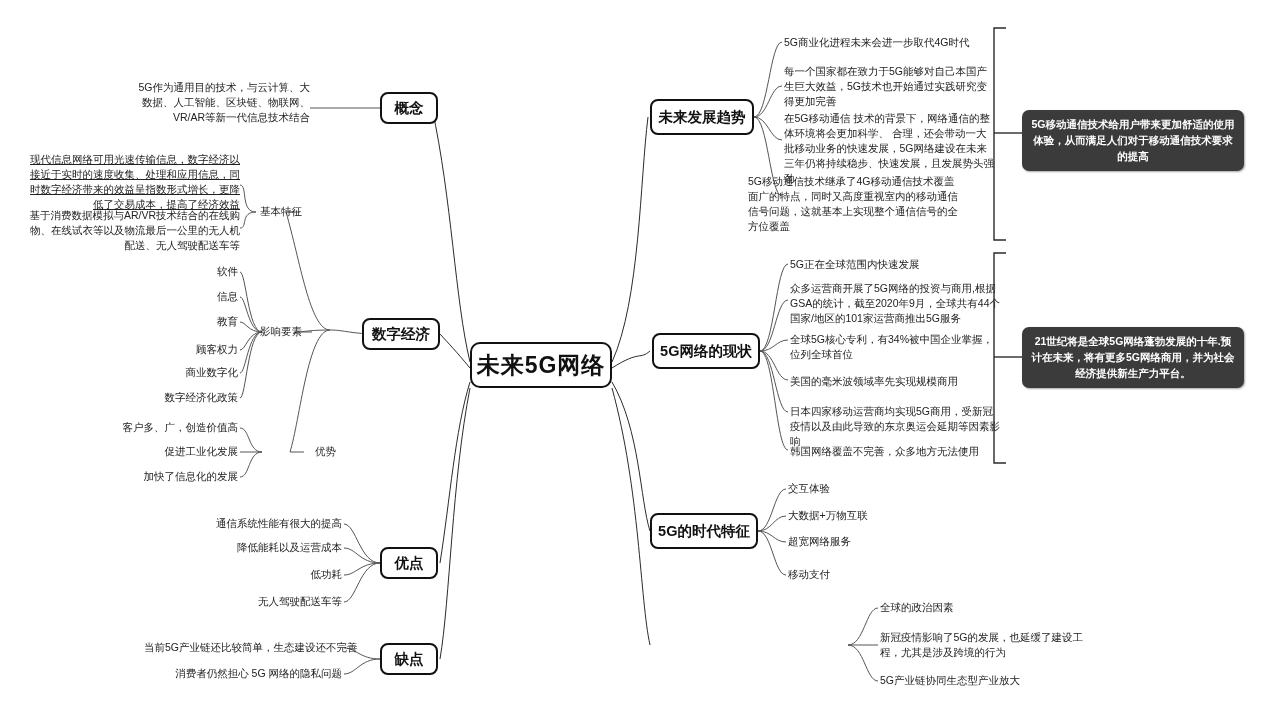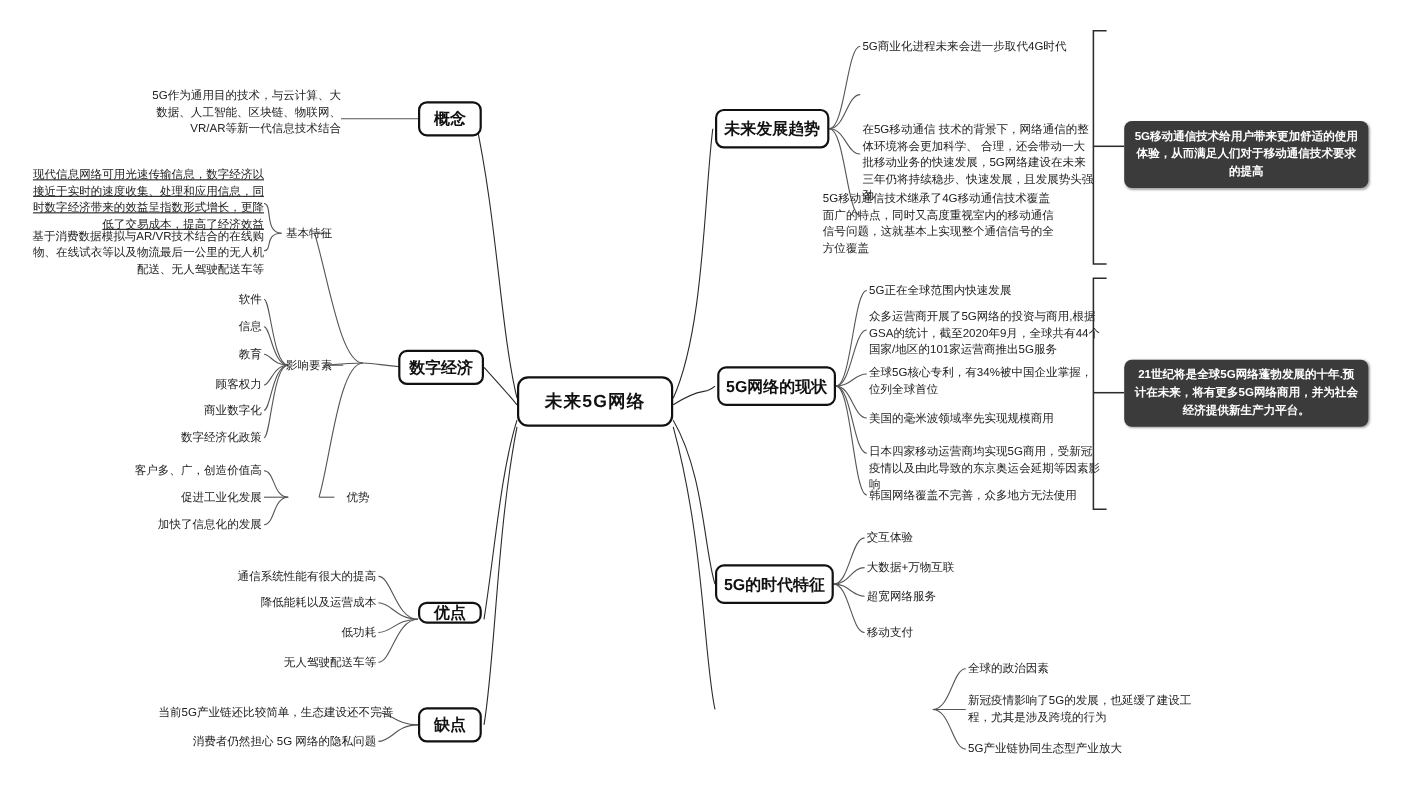--- a/index.html
+++ b/index.html
@@ -15,21 +15,21 @@
   svg#wires .brk{stroke:#2b2b2b;stroke-width:1.4;}
 
   .node{
     position:absolute;box-sizing:border-box;
     background:#fff;border:2px solid #111;border-radius:8px;
     display:flex;align-items:center;justify-content:center;
     font-weight:bold;color:#111;white-space:nowrap;
   }
   .root{
     border-width:2.5px;border-radius:10px;
-    font-size:16px;letter-spacing:1px;
+    font-size:23px;letter-spacing:1px;
   }
   .lvl1{font-size:14.5px;}
   .leaf{
     position:absolute;box-sizing:border-box;
     font-size:10.5px;line-height:1.42;color:#222;
   }
   .leaf.r{text-align:right;}
   .leaf.l{text-align:left;}
   .sub{
     position:absolute;font-size:10.5px;color:#222;white-space:nowrap;
@@ -143,38 +143,39 @@
   <div class="sub r" style="left:150px;top:315px;width:88px;">教育</div>
   <div class="sub r" style="left:150px;top:343px;width:88px;">顾客权力</div>
   <div class="sub r" style="left:150px;top:366px;width:88px;">商业数字化</div>
   <div class="sub r" style="left:138px;top:391px;width:100px;">数字经济化政策</div>
 
   <div class="sub r" style="left:304px;top:445px;width:32px;">优势</div>
   <div class="sub r" style="left:104px;top:421px;width:134px;">客户多、广，创造价值高</div>
   <div class="sub r" style="left:104px;top:445px;width:134px;">促进工业化发展</div>
   <div class="sub r" style="left:104px;top:470px;width:134px;">加快了信息化的发展</div>
 
-  <div class="node lvl1" style="left:380px;top:547px;width:58px;height:20px;">
+  <div class="node lvl1" style="left:380px;top:547px;width:58px;height:32px;">
     <span>优点</span>
   </div>
   <div class="sub r" style="left:200px;top:517px;width:142px;">通信系统性能有很大的提高</div>
   <div class="sub r" style="left:200px;top:541px;width:142px;">降低能耗以及运营成本</div>
   <div class="sub r" style="left:200px;top:568px;width:142px;">低功耗</div>
   <div class="sub r" style="left:200px;top:595px;width:142px;">无人驾驶配送车等</div>
 
   <div class="node lvl1" style="left:380px;top:643px;width:58px;height:32px;">
     <span>缺点</span>
   </div>
   <div class="sub r" style="left:144px;top:641px;width:210px;">当前5G产业链还比较简单，生态建设还不完善</div>
   <div class="sub r" style="left:132px;top:667px;width:210px;">消费者仍然担心 5G 网络的隐私问题</div>
 
   <div class="node lvl1" style="left:650px;top:99px;width:104px;height:36px;">
     <span>未来发展趋势</span>
   </div>
   <div class="leaf l" style="left:784px;top:35px;width:212px;">5G商业化进程未来会进一步取代4G时代</div>
+  <div class="leaf l" style="left:784px;top:64px;width:212px;">每一个国家都在致力于5G能够对自己本国产生巨大效益，5G技术也开始通过实践研究变得更加完善</div>
   <div class="leaf l" style="left:784px;top:111px;width:212px;">在5G移动通信 技术的背景下，网络通信的整体环境将会更加科学、 合理，还会带动一大批移动业务的快速发展，5G网络建设在未来三年仍将持续稳步、快速发展，且发展势头强劲</div>
   <div class="leaf l" style="left:748px;top:174px;width:212px;">5G移动通信技术继承了4G移动通信技术覆盖面广的特点，同时又高度重视室内的移动通信信号问题，这就基本上实现整个通信信号的全方位覆盖</div>
   <div class="darkbox" style="left:1022px;top:110px;width:222px;">5G移动通信技术给用户带来更加舒适的使用体验，从而满足人们对于移动通信技术要求的提高</div>
 
   <div class="node lvl1" style="left:652px;top:333px;width:108px;height:36px;">
     <span>5G网络的现状</span>
   </div>
   <div class="leaf l" style="left:790px;top:257px;width:212px;">5G正在全球范围内快速发展</div>
   <div class="leaf l" style="left:790px;top:281px;width:212px;">众多运营商开展了5G网络的投资与商用,根据GSA的统计，截至2020年9月，全球共有44个国家/地区的101家运营商推出5G服务</div>
   <div class="leaf l" style="left:790px;top:332px;width:212px;">全球5G核心专利，有34%被中国企业掌握，位列全球首位</div>

